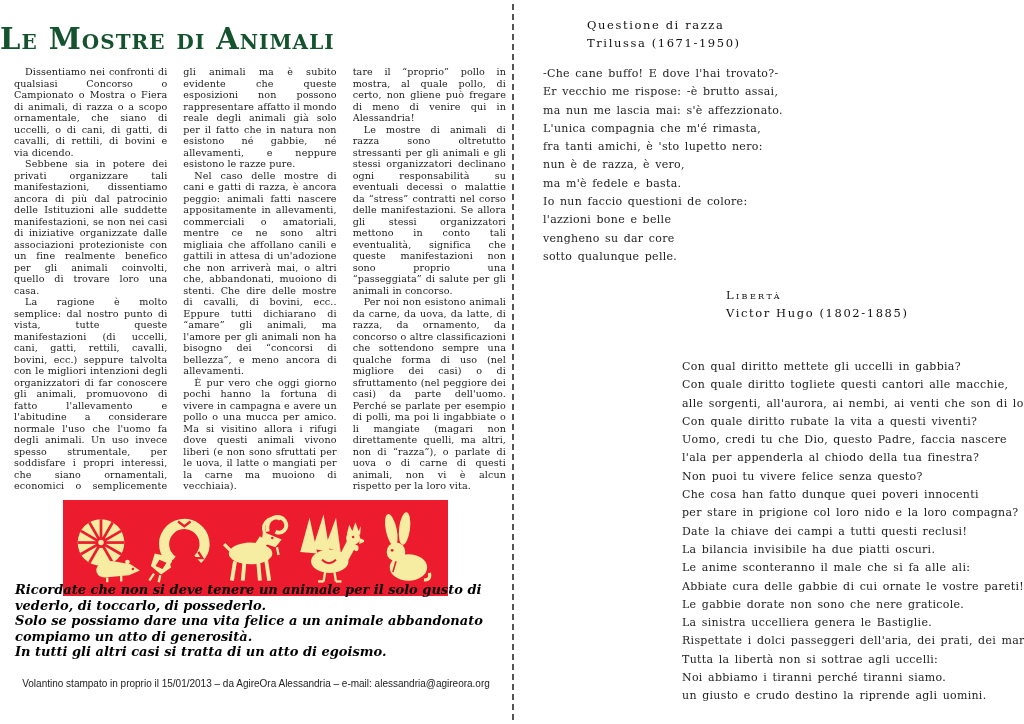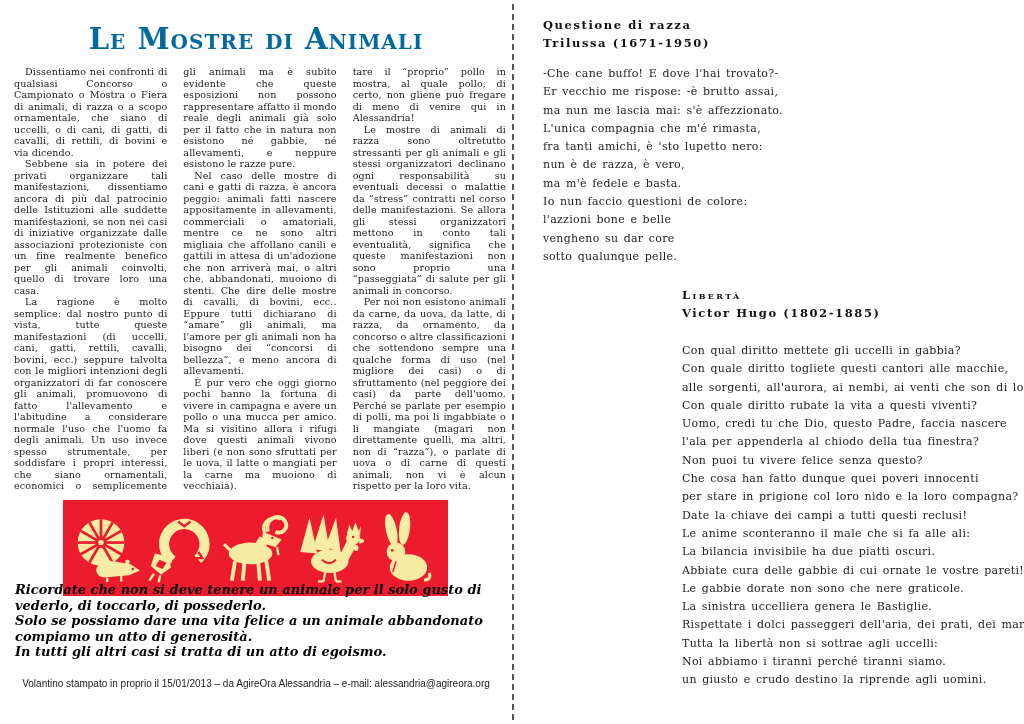--- a/index.html
+++ b/index.html
@@ -5,23 +5,23 @@
   * { margin:0; padding:0; box-sizing:border-box; }
   html,body { width:1024px; height:724px; background:#ffffff; }
   body { font-family:"DejaVu Serif", serif; color:#1b1b1b; position:relative; overflow:hidden; }
 
   .sheet { position:absolute; inset:0; background:#fff; }
 
   .divider { position:absolute; left:512px; top:4px; bottom:4px; width:0;
              border-left:2px dashed #555; }
 
   
-  .page-title { position:absolute; left:0; top:22px; width:512px; text-align:center;
+  .page-title { position:absolute; left:0; top:22px; width:512px; 
                 font-family:"DejaVu Serif", serif; font-weight:bold;
-                font-variant:small-caps; font-size:29px; letter-spacing:1px; color:#0369a1; }
+                font-variant:small-caps; font-size:29px; letter-spacing:1px; color:#14532d; }
 
   .cols { position:absolute; left:14px; top:66px; width:492px; height:428px;
           display:flex; gap:16px; overflow:hidden; }
   .col { width:155px; height:100%; overflow:hidden;
          font-size:9.6px; line-height:11.5px; text-align:justify;
          letter-spacing:0.1px; }
   .col p { text-indent:0; }
   .col p.ind { text-indent:11px; }
 
   .banner { position:absolute; left:63px; top:500px; width:385px; height:96px;
@@ -32,25 +32,25 @@
   .moral { position:absolute; left:15px; top:582px; width:497px;
            font-weight:bold; font-style:italic; font-size:13px; line-height:15.5px; color:#000; }
 
   .page-footer { position:absolute; left:0; top:678px; width:512px; text-align:center;
                  font-family:"Liberation Sans", sans-serif; font-size:10px; color:#222; }
 
   
   .poem { position:absolute; }
   .poem-1 { left:543px; top:16px; width:330px; }
   .poem-2 { left:682px; top:286px; width:322px; }
-  .poem-title, .poem-author { font-weight:bold; font-size:11.5px; line-height:18px;
-                              letter-spacing:1.6px; color:#111; }
+  .poem-title, .poem-author { font-weight:normal; font-size:11.5px; line-height:18px;
+                              letter-spacing:1.6px; color:#111;margin-left:44px; }
   .poem-2 .poem-title { font-variant:small-caps; letter-spacing:2.4px; }
   .poem-lines { margin-top:13px; }
-  .poem-2 .poem-lines { margin-top:20px; }
+  .poem-2 .poem-lines { margin-top:36px; }
   .poem-lines div { font-size:11px; line-height:18.3px; letter-spacing:0.3px;
                     word-spacing:1.6px; white-space:nowrap; color:#222; }
 </style>
 </head>
 <body>
 
 <div class="sheet">
 
   <div class="divider"></div>
 
@@ -204,22 +204,22 @@
       <div>Con qual diritto mettete gli uccelli in gabbia?</div>
       <div>Con quale diritto togliete questi cantori alle macchie,</div>
       <div>alle sorgenti, all'aurora, ai nembi, ai venti che son di loro?</div>
       <div>Con quale diritto rubate la vita a questi viventi?</div>
       <div>Uomo, credi tu che Dio, questo Padre, faccia nascere</div>
       <div>l'ala per appenderla al chiodo della tua finestra?</div>
       <div>Non puoi tu vivere felice senza questo?</div>
       <div>Che cosa han fatto dunque quei poveri innocenti</div>
       <div>per stare in prigione col loro nido e la loro compagna?</div>
       <div>Date la chiave dei campi a tutti questi reclusi!</div>
+      <div>La bilancia invisibile ha due piatti oscuri.</div>
       <div>Le anime sconteranno il male che si fa alle ali:</div>
-      <div>La bilancia invisibile ha due piatti oscuri.</div>
       <div>Abbiate cura delle gabbie di cui ornate le vostre pareti!</div>
       <div>Le gabbie dorate non sono che nere graticole.</div>
       <div>La sinistra uccelliera genera le Bastiglie.</div>
       <div>Rispettate i dolci passeggeri dell'aria, dei prati, dei mari!</div>
       <div>Tutta la libertà non si sottrae agli uccelli:</div>
       <div>Noi abbiamo i tiranni perché tiranni siamo.</div>
       <div>un giusto e crudo destino la riprende agli uomini.</div>
     </div>
   </div>
 

